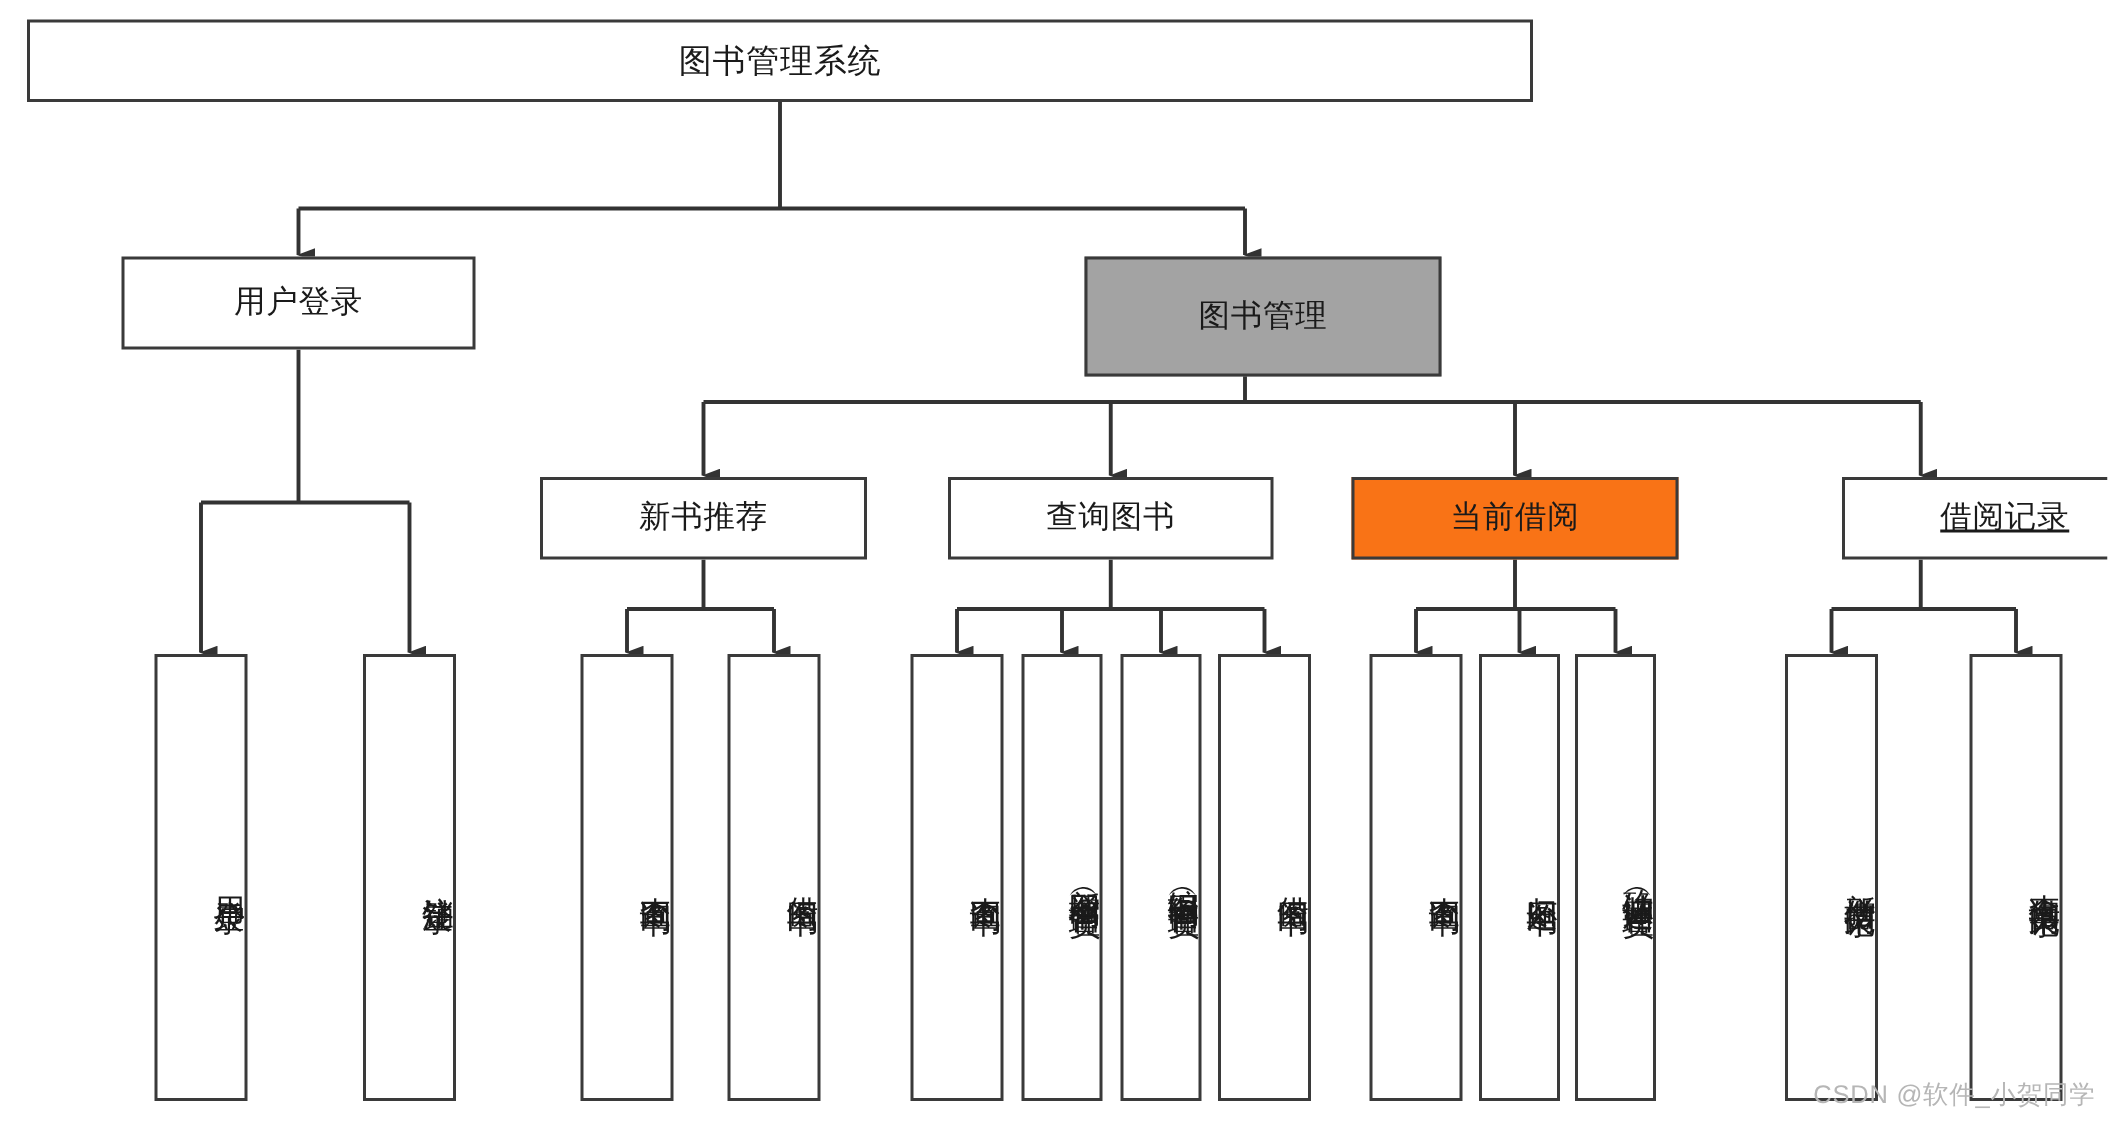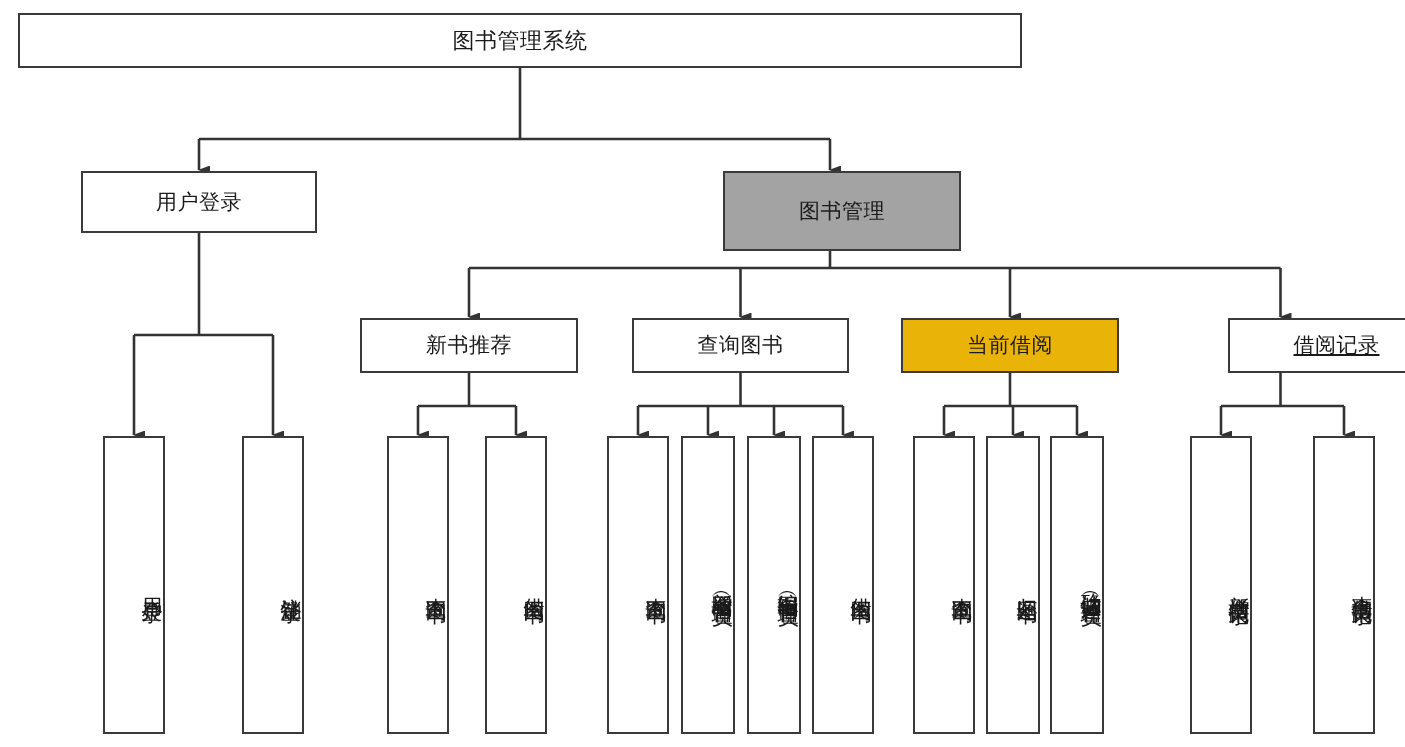--- a/index.html
+++ b/index.html
@@ -126,21 +126,21 @@
       </div>
       <div class="node horiz" style="left: 711px; top: 171px; width: 238px; height: 80px; border-color: rgb(58, 58, 58); background: #a3a3a3; color: rgb(26, 26, 26); margin-left: 12px;">
         <span class="node-label">图书管理</span>
       </div>
       <div class="node horiz" style="left: 360px; top: 318px; width: 218px; height: 55px; border-color: rgb(58, 58, 58); background: rgb(255, 255, 255); color: rgb(26, 26, 26); justify-content: center;">
         <span class="node-label">新书推荐</span>
       </div>
       <div class="node horiz" style="left: 632px; top: 318px; width: 217px; height: 55px; border-color: rgb(58, 58, 58); background: rgb(255, 255, 255); color: rgb(26, 26, 26);">
         <span class="node-label">查询图书</span>
       </div>
-      <div class="node horiz" style="left: 901px; top: 318px; width: 218px; height: 55px; border-color: rgb(58, 58, 58); background: #eab308; color: rgb(26, 26, 26);">
+      <div class="node horiz" style="left: 901px; top: 318px; width: 218px; height: 55px; border-color: rgb(58, 58, 58); background: #f97316; color: rgb(26, 26, 26);">
         <span class="node-label">当前借阅</span>
       </div>
       <div class="node horiz" style="left: 1228px; top: 318px; width: 217px; height: 55px; border-color: rgb(58, 58, 58); background: rgb(255, 255, 255); color: rgb(26, 26, 26); text-decoration: underline;">
         <span class="node-label">借阅记录</span>
       </div>
       <div class="node vert" style="left: 103px; top: 436px; width: 62px; height: 298px; border-color: rgb(58, 58, 58); background: rgb(255, 255, 255); color: rgb(26, 26, 26);">
         <span class="node-label">用户登录</span>
       </div>
       <div class="node vert" style="left: 242px; top: 436px; width: 62px; height: 298px; border-color: rgb(58, 58, 58); background: rgb(255, 255, 255); color: rgb(26, 26, 26);">
         <span class="node-label">注销登录</span>
@@ -173,13 +173,14 @@
         <span class="node-label">确认归还（管理员）</span>
       </div>
       <div class="node vert" style="left: 1190px; top: 436px; width: 62px; height: 298px; border-color: rgb(58, 58, 58); background: rgb(255, 255, 255); color: rgb(26, 26, 26);">
         <span class="node-label">新增借阅记录</span>
       </div>
       <div class="node vert" style="left: 1313px; top: 436px; width: 62px; height: 298px; border-color: rgb(58, 58, 58); background: rgb(255, 255, 255); color: rgb(26, 26, 26);">
         <span class="node-label">查询借阅记录</span>
       </div>
     </div>
 
+  <div id="watermark">CSDN @软件_小贺同学</div>
 </div>
 
 </body></html>

